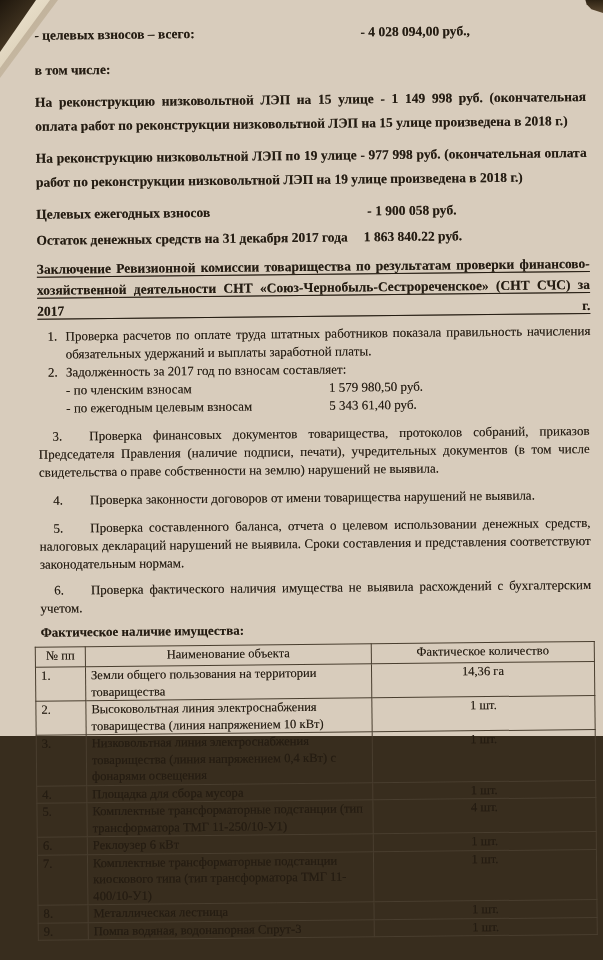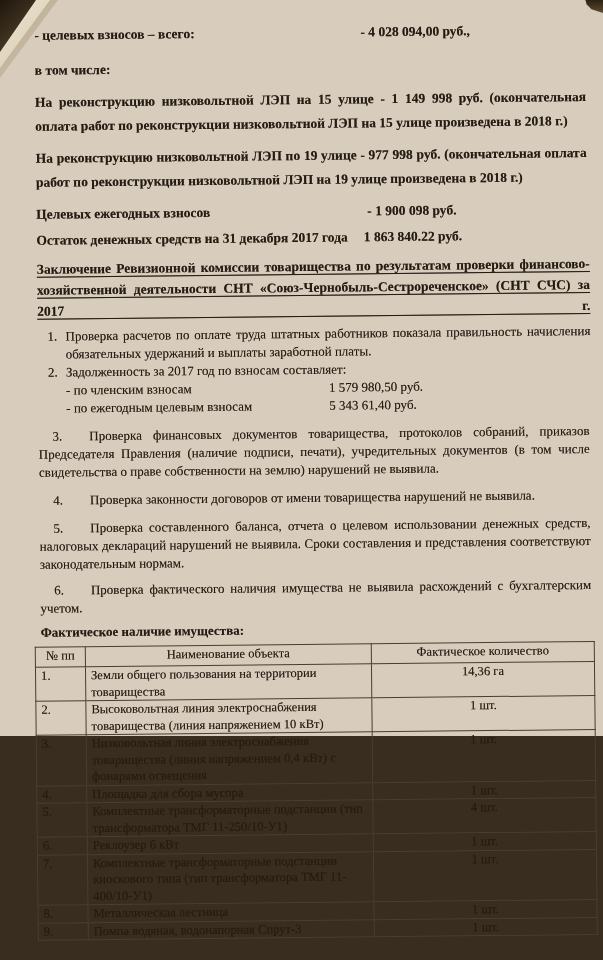--- a/index.html
+++ b/index.html
@@ -136,21 +136,21 @@
       </div>
 
       <div class="subhead b">в том числе:</div>
 
       <p class="toppara b">На реконструкцию низковольтной ЛЭП на 15 улице - 1 149 998 руб. (окончательная оплата работ по реконструкции низковольтной ЛЭП на 15 улице произведена в 2018 г.)</p>
 
       <p class="toppara b second">На реконструкцию низковольтной ЛЭП по 19 улице - 977 998 руб. (окончательная оплата работ по реконструкции низковольтной ЛЭП на 19 улице произведена в 2018 г.)</p>
 
       <div class="kv b" style="margin-top:10px; height:20px; line-height:20px;">
         <span>Целевых ежегодных взносов</span>
-        <span class="val-annual">- 1 900 098 руб.</span>
+        <span class="val-annual">- 1 900 058 руб.</span>
       </div>
 
       <div class="balance b">
         <span>Остаток денежных средств на 31 декабря 2017 года</span><span class="val-balance">1 863 840.22 руб.</span>
       </div>
 
       <h2 class="heading">Заключение Ревизионной комиссии товарищества по результатам проверки финансово-хозяйственной деятельности СНТ «Союз-Чернобыль-Сестрореченское» (СНТ СЧС) за 2017 г.</h2>
 
       <div class="list">
         <div class="li">

